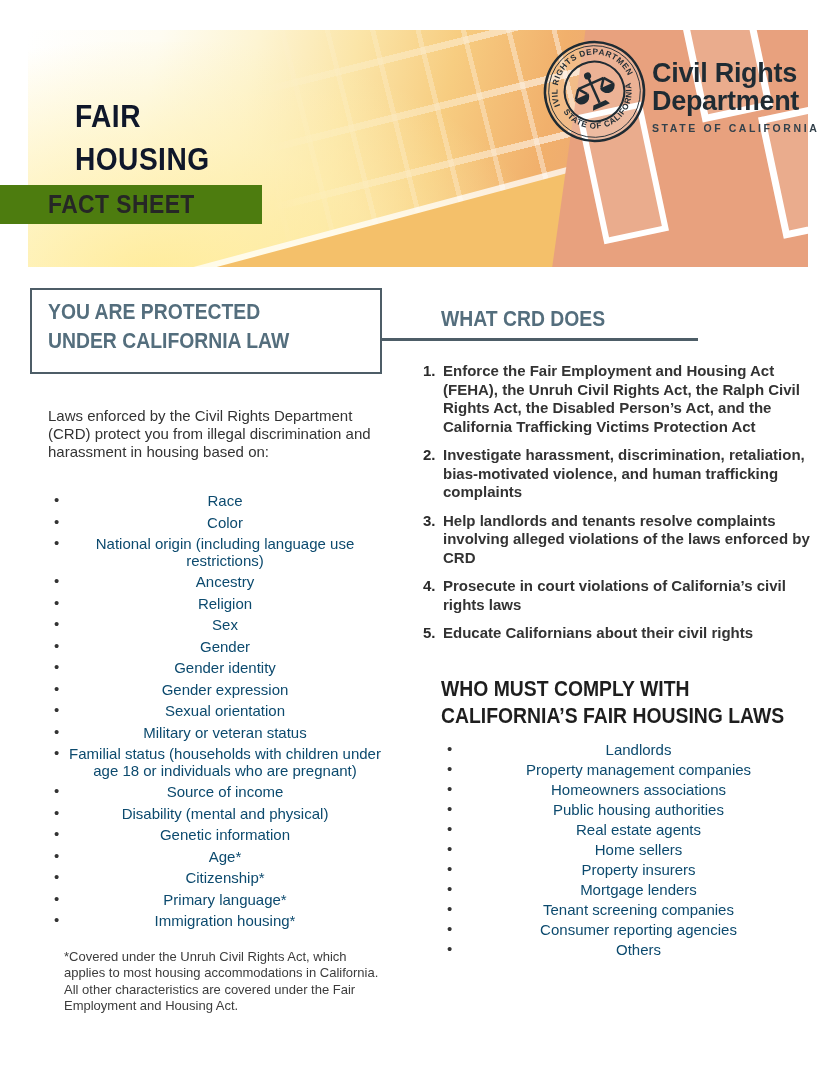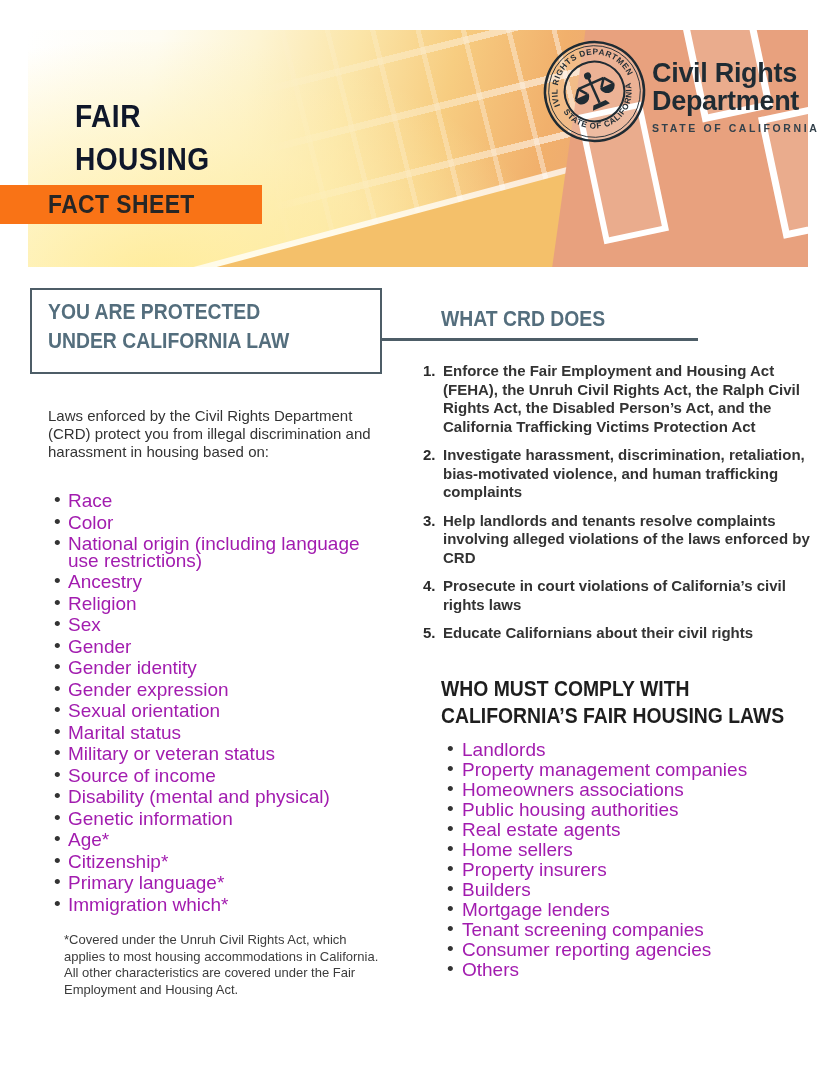--- a/index.html
+++ b/index.html
@@ -28,40 +28,40 @@
   .ph-wall{position:absolute;right:-60px;top:-30px;width:300px;height:330px;background:#e8a17e;
     transform:rotate(8deg);}
   .win{position:absolute;border:7px solid #fff;background:rgba(255,255,255,.12);transform:rotate(-20deg);}
   .win.w1{right:120px;top:6px;width:58px;height:96px;}
   .win.w2{right:24px;top:96px;width:60px;height:110px;}
   .win.w3{right:210px;top:120px;width:54px;height:120px;border-width:6px;}
 
   
   .title{position:absolute;left:75px;top:95px;z-index:6;color:#0f172a;font-weight:bold;
     font-size:32px;line-height:43px;letter-spacing:.5px;}
-  .fact-banner{position:absolute;left:0;top:185px;width:262px;height:39px;background:#f97316;z-index:6;}
+  .fact-banner{position:absolute;left:0;top:185px;width:262px;height:39px;background:#4d7c0f;z-index:6;}
   .fact-banner .lbl{margin-left:48px;font-weight:bold;font-size:26px;line-height:39px;color:#262626;letter-spacing:.5px;}
   .logo{position:absolute;left:543px;top:40px;z-index:6;display:flex;align-items:flex-start;}
   .seal-wrap{width:103px;height:103px;transform:rotate(-24deg);}
   .seal-wrap svg{width:103px;height:103px;display:block;}
   .org{margin-left:6px;padding-top:19px;}
   .org .nm{font-size:27px;line-height:28px;font-weight:bold;color:#1f2b33;letter-spacing:-.3px;}
   .org .st{margin-top:7px;font-size:10.5px;font-weight:bold;letter-spacing:2.6px;color:#33414b;}
 
   
   .connector{position:absolute;left:356px;top:338px;width:342px;height:3px;background:#4d5d67;z-index:2;}
 
   
   .left-col{position:absolute;left:30px;top:288px;width:352px;}
   .protect-box{border:2px solid #4d5d67;background:#fff;padding:7px 12px 17px 16px;position:relative;z-index:3;}
   .protect-box .hl{font-weight:bold;font-size:22px;line-height:29px;color:#546e7d;}
   .left-body{padding-left:18px;}
   .intro{margin:33px 0 32px 0;font-size:15px;line-height:18px;color:#333;}
   ul.blist{list-style:none;margin:0;padding:0;}
-  ul.blist li{position:relative;padding-left:20px;margin-bottom:5px;font-size:19px;line-height:16.5px;color:#a21caf;}
+  ul.blist li{position:relative;padding-left:20px;margin-bottom:5px;font-size:15px;line-height:16.5px;color:#0c4a6e;text-align:center;}
   ul.blist li::before{content:"\2022";position:absolute;left:6px;top:-1px;color:#333;}
   .footnote{margin:19px 0 0 16px;font-size:13px;line-height:16.5px;color:#3c3c3c;}
 
   
   .right-col{position:absolute;left:423px;top:305px;width:392px;}
   .sec-h{font-weight:bold;font-size:22px;line-height:27px;margin:0 0 0 18px;color:#546e7d;}
   .sec-h.black{color:#1e1e1e;}
   ol.nlist{list-style:none;margin:30px 0 0 0;padding:0;}
   ol.nlist li{display:flex;margin-bottom:10px;}
   ol.nlist .num{flex:0 0 20px;font-weight:bold;font-size:15px;line-height:18.5px;color:#2a2a2a;}
@@ -156,38 +156,38 @@
           <li><span>Sex</span></li>
 
           <li><span>Gender</span></li>
 
           <li><span>Gender identity</span></li>
 
           <li><span>Gender expression</span></li>
 
           <li><span>Sexual orientation</span></li>
 
-          <li><span>Marital status</span></li>
 
           <li><span>Military or veteran status</span></li>
 
+          <li><span>Familial status (households with children under age 18 or individuals who are pregnant)</span></li>
 
           <li><span>Source of income</span></li>
 
           <li><span>Disability (mental and physical)</span></li>
 
           <li><span>Genetic information</span></li>
 
           <li><span>Age*</span></li>
 
           <li><span>Citizenship*</span></li>
 
           <li><span>Primary language*</span></li>
 
-          <li><span>Immigration which*</span></li>
+          <li><span>Immigration housing*</span></li>
         </ul>
       <p class="footnote">*Covered under the Unruh Civil Rights Act, which applies to most housing accommodations in California. All other characteristics are covered under the Fair Employment and Housing Act.</p>
     </div>
   </div>
 
   <div class="right-col">
     <h2 class="sec-h"><span class="cond">WHAT CRD DOES</span></h2>
     <ol class="nlist">
 
         <li>
@@ -228,21 +228,20 @@
         <li><span>Homeowners associations</span></li>
 
         <li><span>Public housing authorities</span></li>
 
         <li><span>Real estate agents</span></li>
 
         <li><span>Home sellers</span></li>
 
         <li><span>Property insurers</span></li>
 
-        <li><span>Builders</span></li>
 
         <li><span>Mortgage lenders</span></li>
 
         <li><span>Tenant screening companies</span></li>
 
         <li><span>Consumer reporting agencies</span></li>
 
         <li><span>Others</span></li>
       </ul>
   </div>

